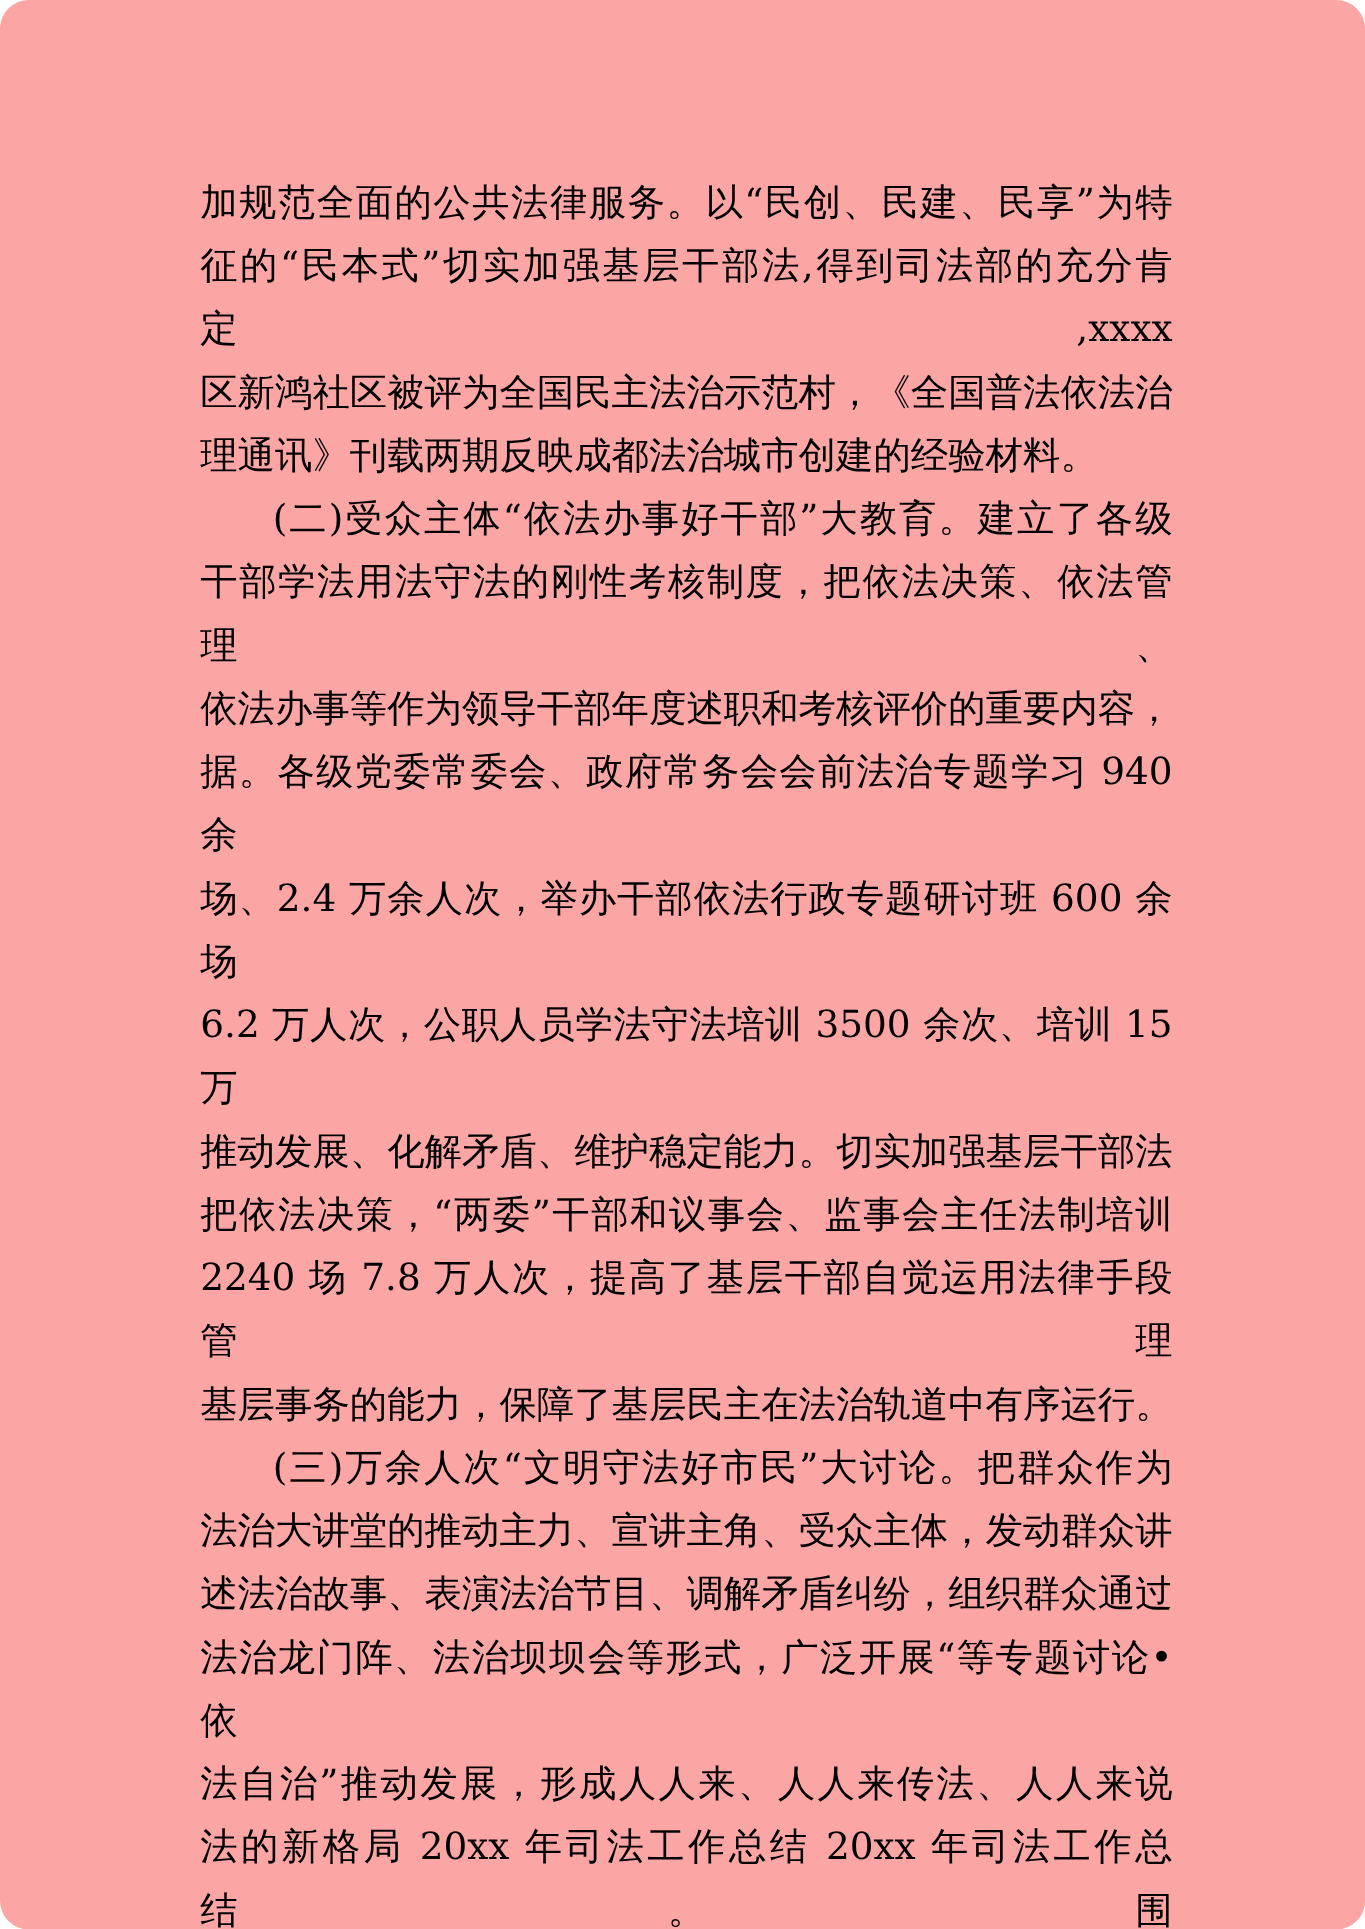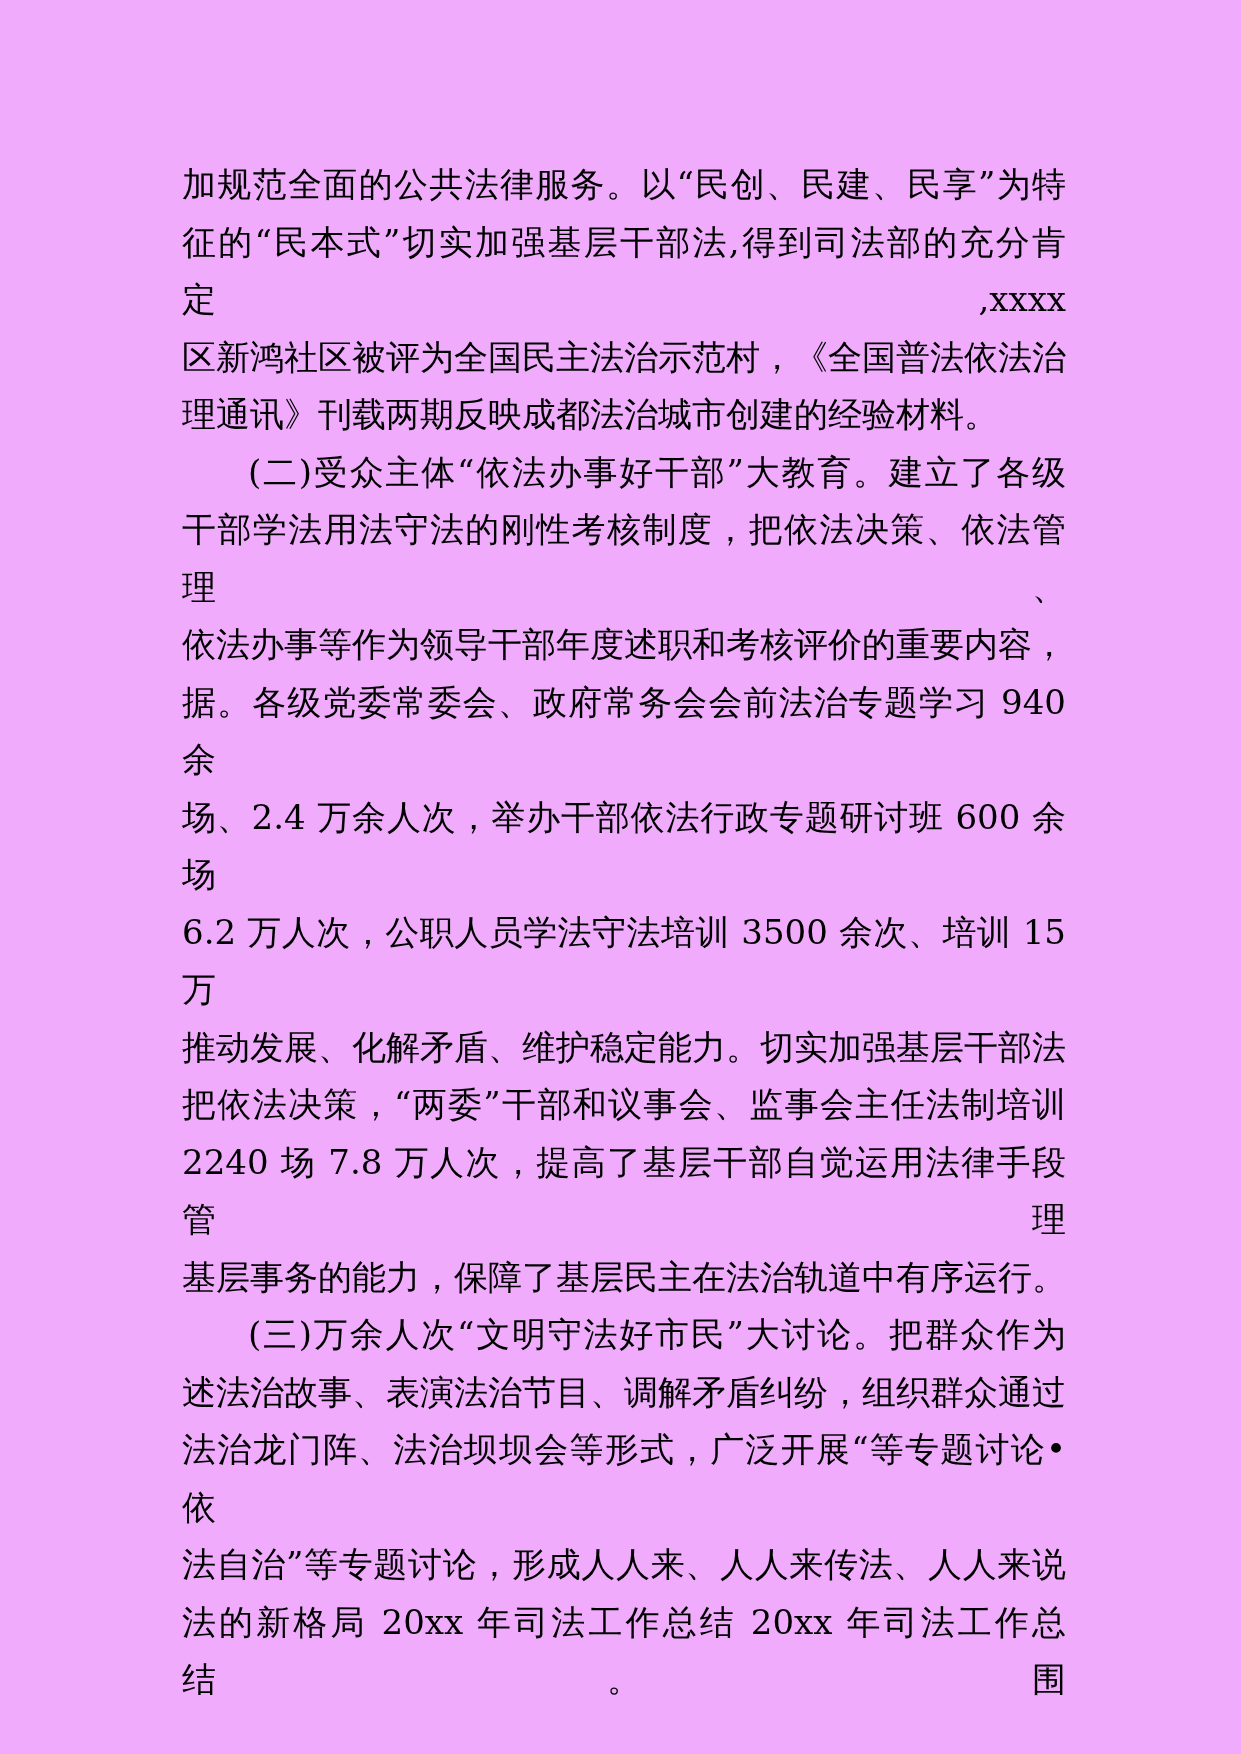--- a/index.html
+++ b/index.html
@@ -4,26 +4,27 @@
 <style>
   html, body {
     margin: 0;
     padding: 0;
     background: #ffffff;
   }
   .page {
     position: relative;
     width: 1241px;
     height: 1754px;
-    background: #f0abfc;
+    background: #fca5a5;
     box-sizing: border-box;
     padding: 156px 175px 0 182px;
     overflow: hidden;
     font-family: "DejaVu Serif", "Liberation Serif", serif;
     color: #000000;
+    border-radius: 26px;
   }
   .para {
     margin: 0;
     padding: 0;
   }
   .line {
     font-size: 34px;
     line-height: 57.5px;
     letter-spacing: 0;
     text-align: justify;
@@ -58,20 +59,21 @@
     <div class="line just">场、2.4 万余人次，举办干部依法行政专题研讨班 600 余场</div>
     <div class="line just">6.2 万人次，公职人员学法守法培训 3500 余次、培训 15 万</div>
     <div class="line just">推动发展、化解矛盾、维护稳定能力。切实加强基层干部法</div>
     <div class="line just">把依法决策，“两委”干部和议事会、监事会主任法制培训</div>
     <div class="line just">2240 场 7.8 万人次，提高了基层干部自觉运用法律手段管理</div>
     <div class="line just">基层事务的能力，保障了基层民主在法治轨道中有序运行。</div>
   </div>
 
   <div class="para">
     <div class="line just indent">(三)万余人次“文明守法好市民”大讨论。把群众作为</div>
+    <div class="line just">法治大讲堂的推动主力、宣讲主角、受众主体，发动群众讲</div>
     <div class="line just">述法治故事、表演法治节目、调解矛盾纠纷，组织群众通过</div>
     <div class="line just">法治龙门阵、法治坝坝会等形式，广泛开展“等专题讨论•依</div>
-    <div class="line just">法自治”等专题讨论，形成人人来、人人来传法、人人来说</div>
+    <div class="line just">法自治”推动发展，形成人人来、人人来传法、人人来说</div>
     <div class="line just">法的新格局 20xx 年司法工作总结 20xx 年司法工作总结。围</div>
 
   </div>
 
 </div>
 
 </body></html>

